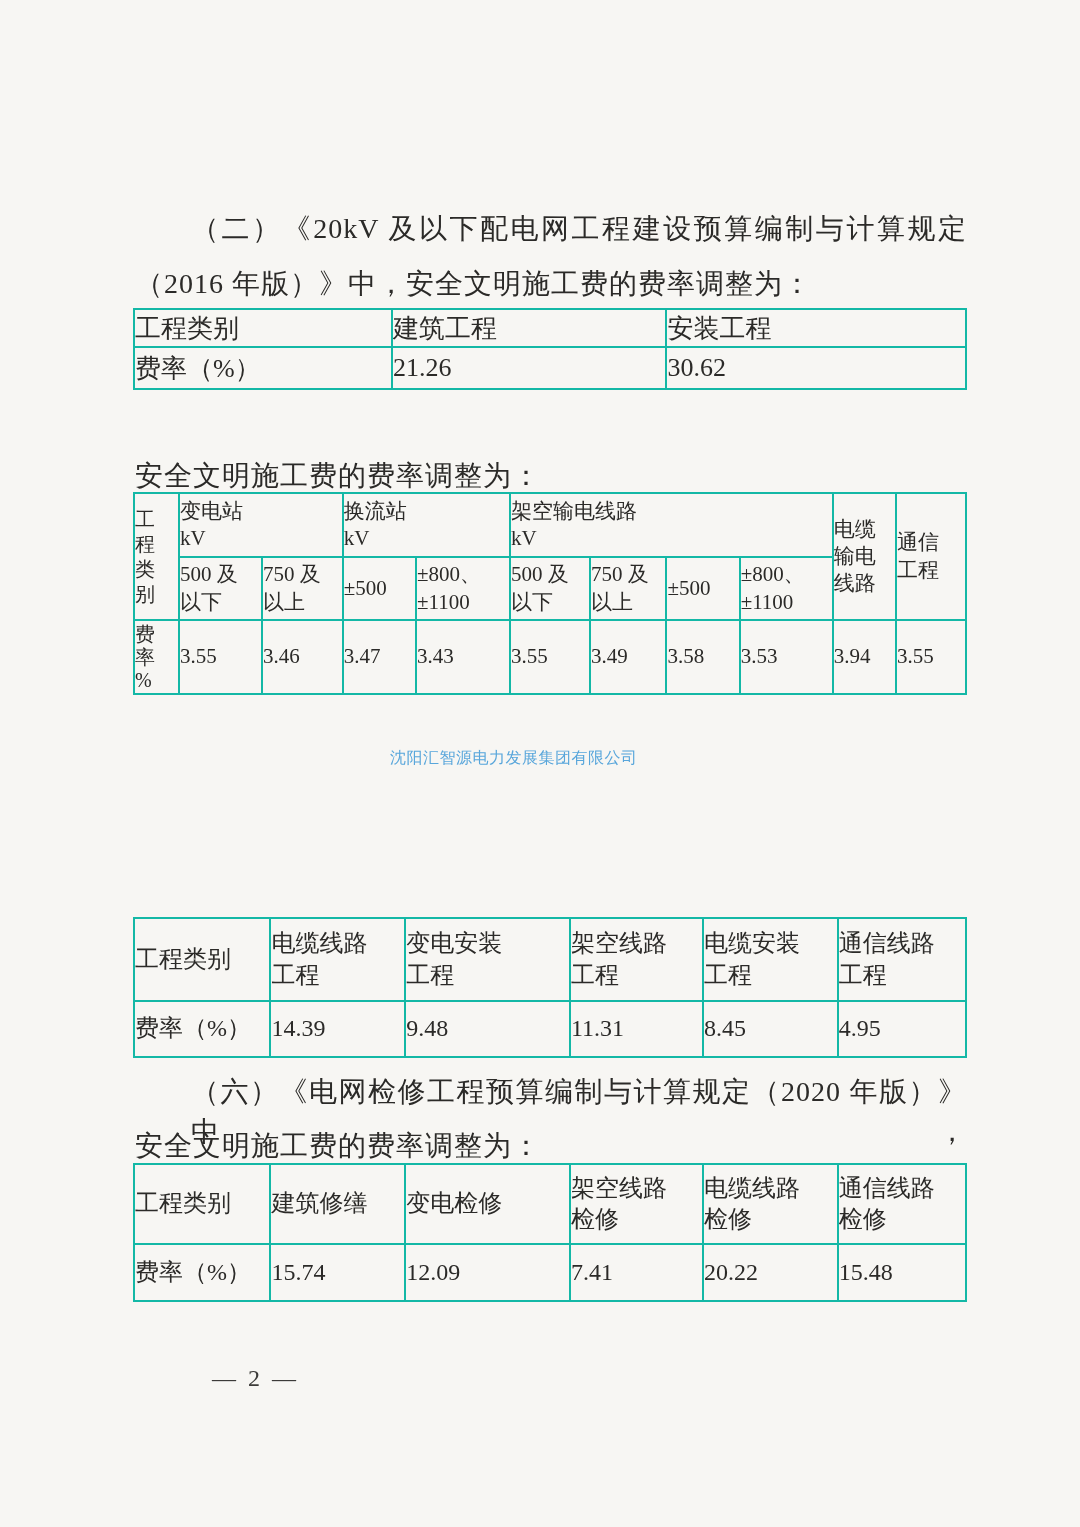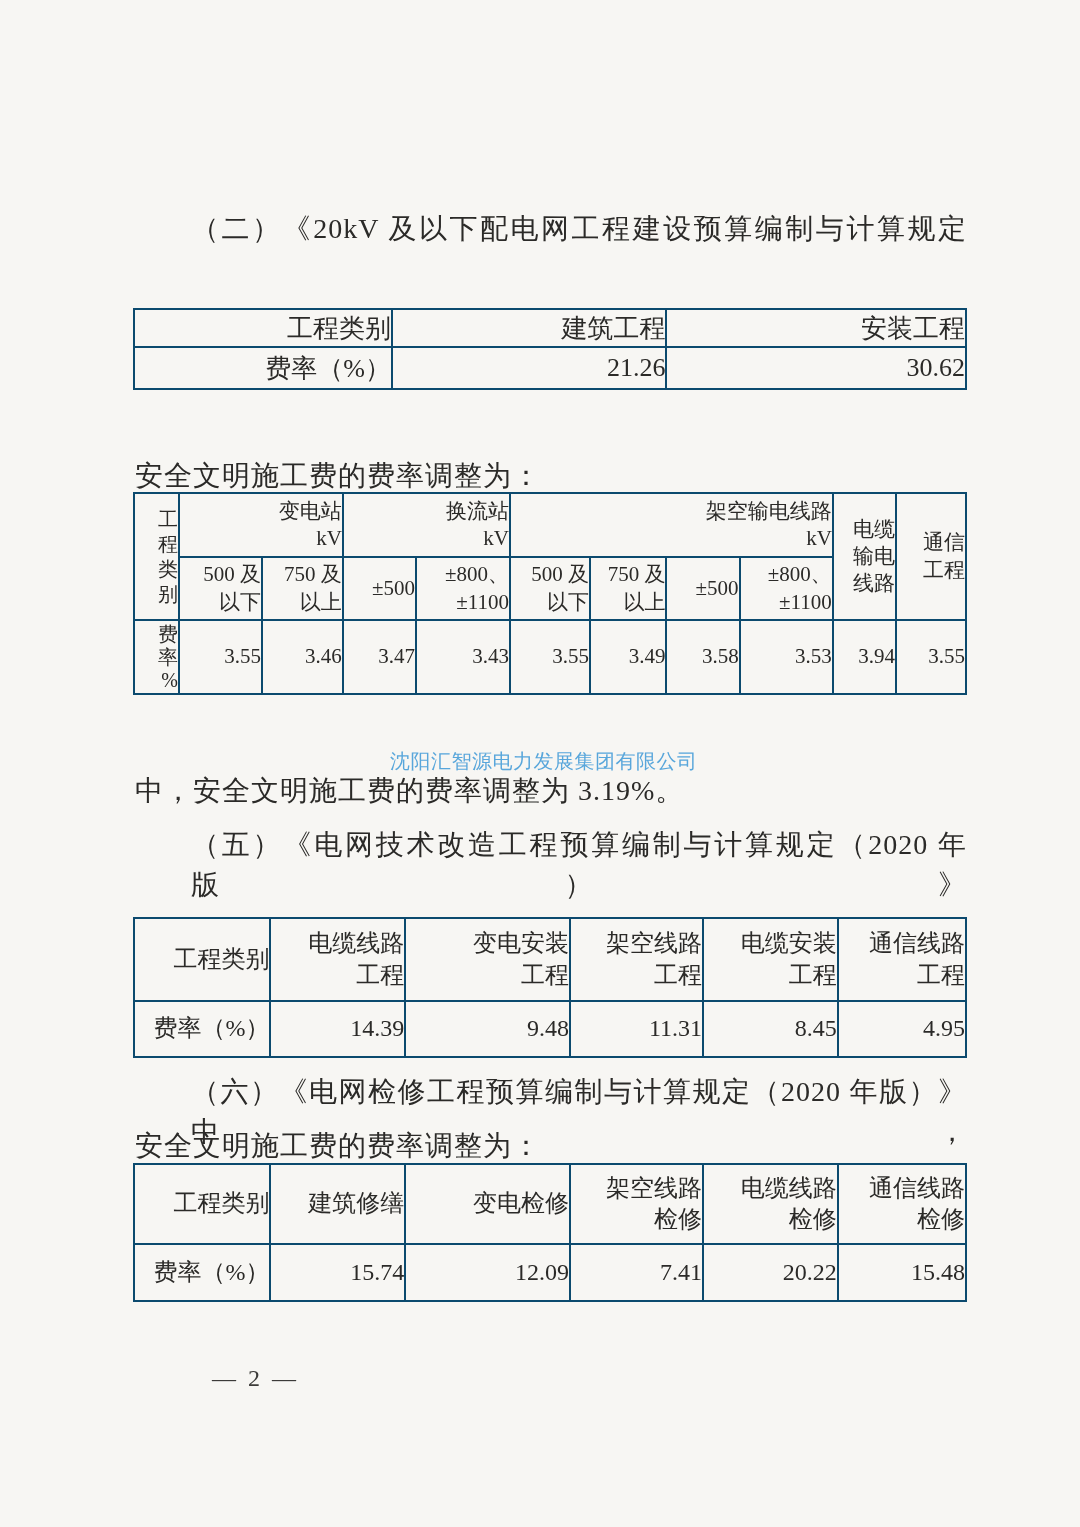--- a/index.html
+++ b/index.html
@@ -21,57 +21,58 @@
   .stretch{
     white-space:normal;
     text-align:justify;
     text-align-last:justify;
   }
   table.doc{
     position:absolute;left:133px;width:834px;
     border-collapse:collapse;table-layout:fixed;
   }
   table.doc td{
-    border:2px solid #0c4a6e;
-    text-align:right;vertical-align:middle;
+    border:2px solid #14b8a6;
+    text-align:left;vertical-align:middle;
     padding:0;overflow:hidden;margin-left:28px;
   }
   .ml{white-space:pre-line;}
   .t1 td{font-size:26px;}
   .t1 tr.hr{height:38px;}
   .t1 tr.dr{height:42px;}
   .t2 td{font-size:21px;line-height:1.3;}
   .t2 tr.r1{height:64px;}
   .t2 tr.r2{height:63px;}
   .t2 tr.r3{height:74px;}
   .t2 td.vert{font-size:20px;line-height:25px;letter-spacing:0;}
   .t2 td.rl{font-size:20px;line-height:23px;}
   .t34 td{font-size:24px;line-height:1.3;}
   .t3 tr.hr{height:83px;}
   .t3 tr.dr{height:56px;}
   .t4 tr.hr{height:80px;}
   .t4 tr.dr{height:57px;}
   .watermark{
     position:absolute;left:390px;top:748px;
-    font-size:20px;letter-spacing:0.5px;
+    font-size:16px;letter-spacing:0.5px;
     color:#58a6db;
     font-family:"Liberation Sans","DejaVu Sans",sans-serif;
     white-space:nowrap;
   }
   .pagenum{
     position:absolute;left:212px;top:1365px;
     font-size:24px;letter-spacing:3px;color:#3c3b39;
   }
 </style>
 </head>
 <body>
 
 <div class="page">
 
   <div class="tline indent stretch" style="top:209px">（二）《20kV 及以下配电网工程建设预算编制与计算规定</div>
+  <div class="tline" style="top:264px">（2016 年版）》中，安全文明施工费的费率调整为：</div>
 
   <table class="doc t1" style="top:308px">
     <colgroup>
         <col style="width:31%">
         <col style="width:33%">
         <col style="width:36%">
       </colgroup>
     <tbody>
         <tr class="hr">
       <td>工程类别</td>
@@ -148,23 +149,21 @@
       <td>3.49</td>
       <td>3.58</td>
       <td>3.53</td>
       <td>3.94</td>
       <td>3.55</td>
     </tr>
   </tbody>
     </table>
 
   <div class="watermark">沈阳汇智源电力发展集团有限公司</div>
-  <div class="tline" style="top:771px">中，安全文明施工费的费率调整为 3.19%。</div>
-
-  <div class="tline indent stretch" style="top:825px">（五）《电网技术改造工程预算编制与计算规定（2020 年版）》</div>
+
 
   <table class="doc t34 t3" style="top:917px">
     <colgroup>
       <col style="width:16.4%">
         <col style="width:16.2%">
         <col style="width:19.8%">
       <col style="width:16%">
         <col style="width:16.2%">
         <col style="width:15.4%">
     </colgroup>

